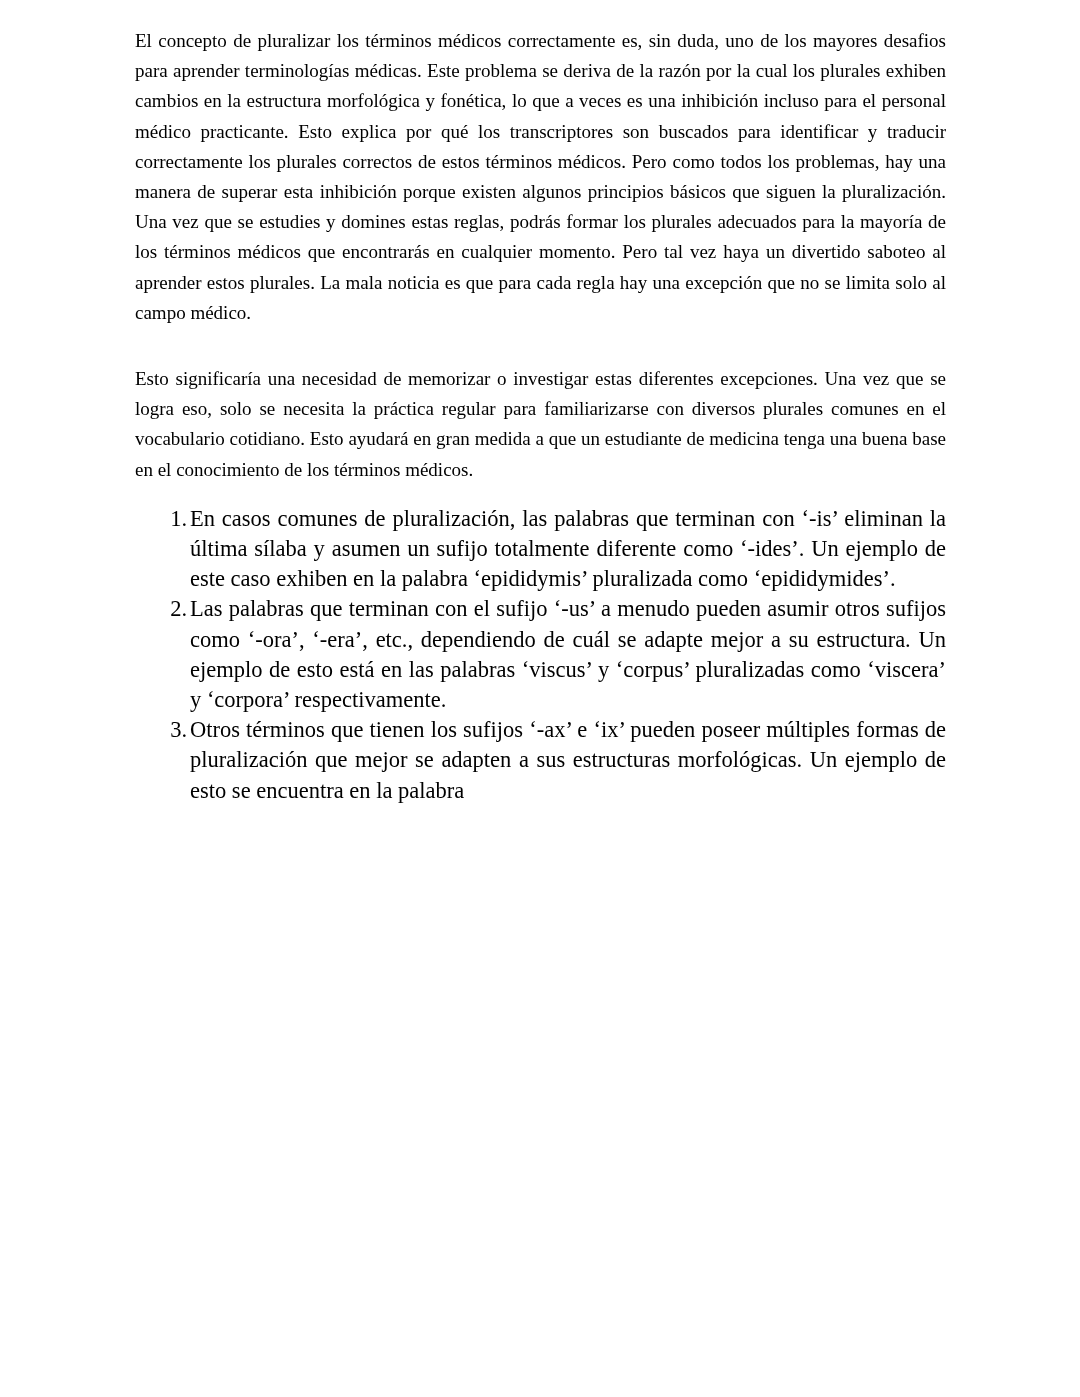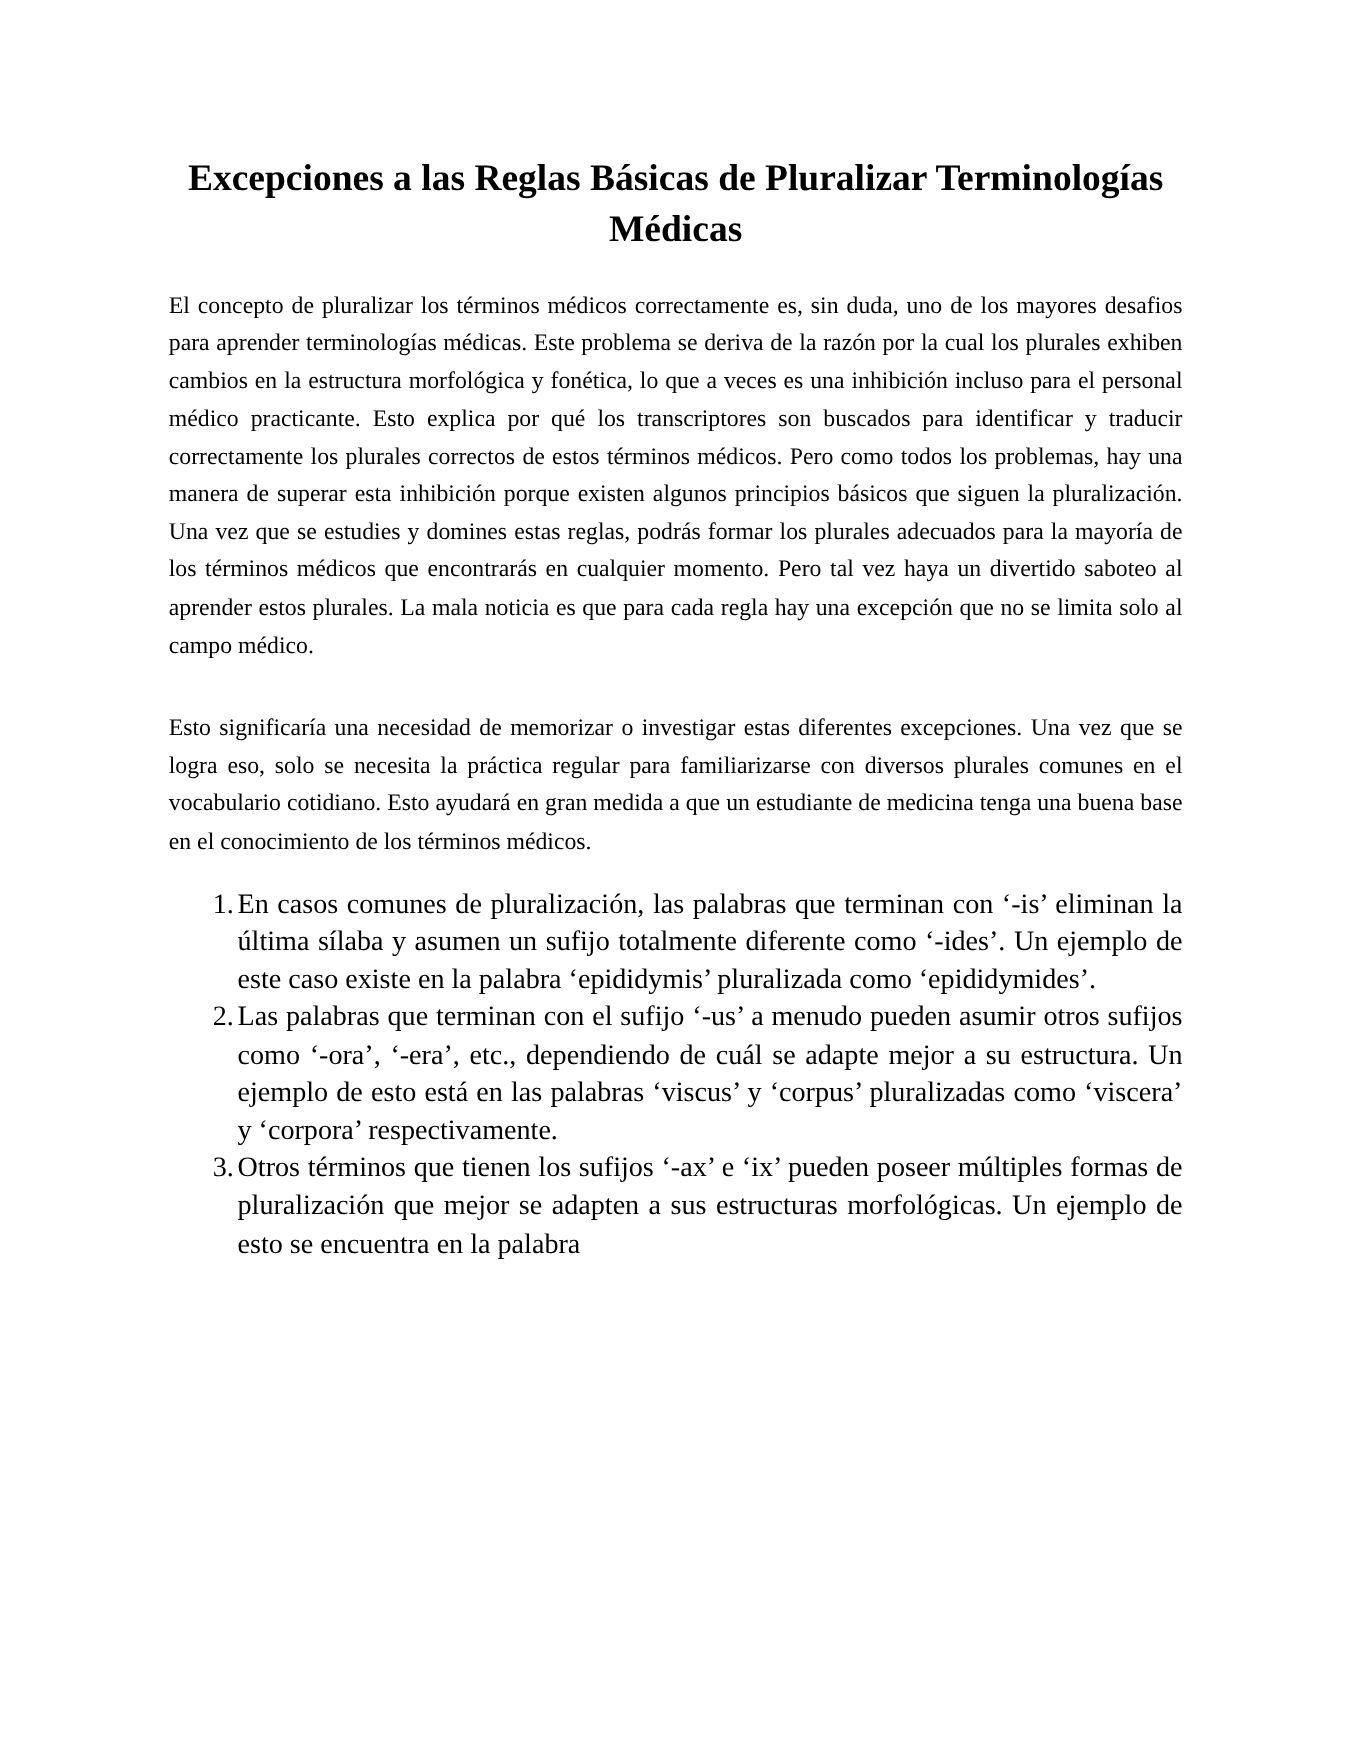--- a/index.html
+++ b/index.html
@@ -85,34 +85,30 @@
   ol.exceptions > li .li-text {
     display: block;
   }
 </style>
 </head>
 <body>
 
 <div class="page">
   <div class="content">
 
-    <h1 class="doc-title">
-      <span>Excepciones a las Reglas Básicas de Pluralizar</span>
-      <span>Terminologías Médicas</span>
-    </h1>
 
     <p class="para para-first">El concepto de pluralizar los términos médicos correctamente es, sin duda, uno de los mayores desafios para aprender terminologías médicas. Este problema se deriva de la razón por la cual los plurales exhiben cambios en la estructura morfológica y fonética, lo que a veces es una inhibición incluso para el personal médico practicante. Esto explica por qué los transcriptores son buscados para identificar y traducir correctamente los plurales correctos de estos términos médicos. Pero como todos los problemas, hay una manera de superar esta inhibición porque existen algunos principios básicos que siguen la pluralización. Una vez que se estudies y domines estas reglas, podrás formar los plurales adecuados para la mayoría de los términos médicos que encontrarás en cualquier momento. Pero tal vez haya un divertido saboteo al aprender estos plurales. La mala noticia es que para cada regla hay una excepción que no se limita solo al campo médico.</p>
 
     <p class="para para-gap">Esto significaría una necesidad de memorizar o investigar estas diferentes excepciones. Una vez que se logra eso, solo se necesita la práctica regular para familiarizarse con diversos plurales comunes en el vocabulario cotidiano. Esto ayudará en gran medida a que un estudiante de medicina tenga una buena base en el conocimiento de los términos médicos.</p>
 
 
     <ol class="exceptions">
       <li>
         <span class="num">1.</span>
-        <span class="li-text">En casos comunes de pluralización, las palabras que terminan con ‘-is’ eliminan la última sílaba y asumen un sufijo totalmente diferente como ‘-ides’. Un ejemplo de este caso existe en la palabra ‘epididymis’ pluralizada como ‘epididymides’.</span>
+        <span class="li-text">En casos comunes de pluralización, las palabras que terminan con ‘-is’ eliminan la última sílaba y asumen un sufijo totalmente diferente como ‘-ides’. Un ejemplo de este caso exhiben en la palabra ‘epididymis’ pluralizada como ‘epididymides’.</span>
       </li>
       <li>
         <span class="num">2.</span>
         <span class="li-text">Las palabras que terminan con el sufijo ‘-us’ a menudo pueden asumir otros sufijos como ‘-ora’, ‘-era’, etc., dependiendo de cuál se adapte mejor a su estructura. Un ejemplo de esto está en las palabras ‘viscus’ y ‘corpus’ pluralizadas como ‘viscera’ y ‘corpora’ respectivamente.</span>
       </li>
       <li>
         <span class="num">3.</span>
         <span class="li-text">Otros términos que tienen los sufijos ‘-ax’ e ‘ix’ pueden poseer múltiples formas de pluralización que mejor se adapten a sus estructuras morfológicas. Un ejemplo de esto se encuentra en la palabra</span>
       </li>
     </ol>

